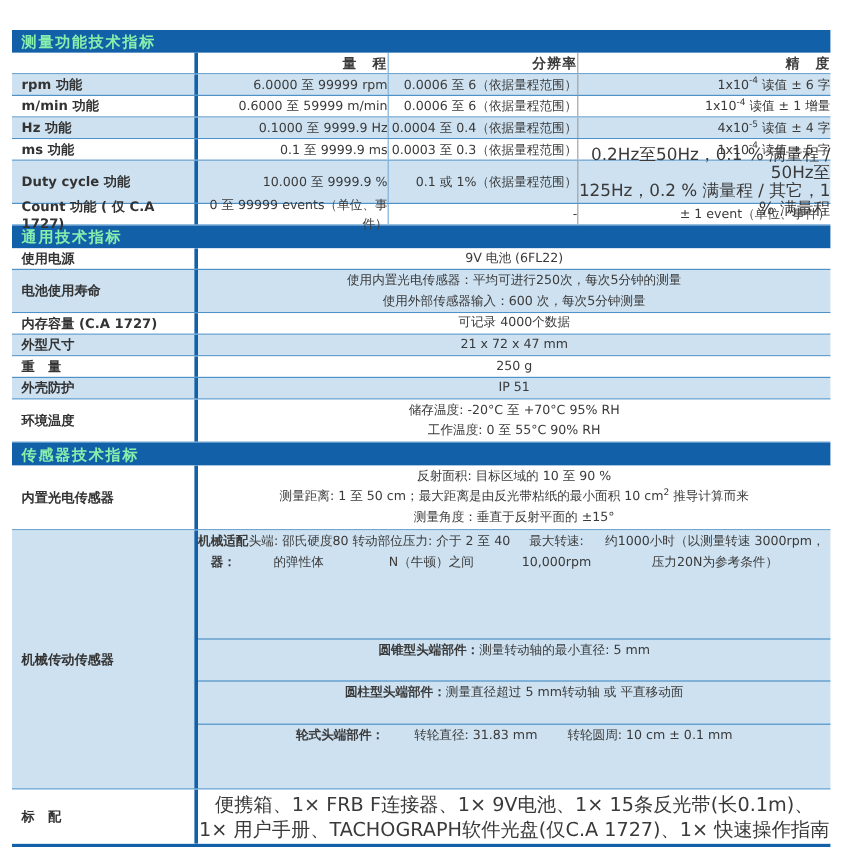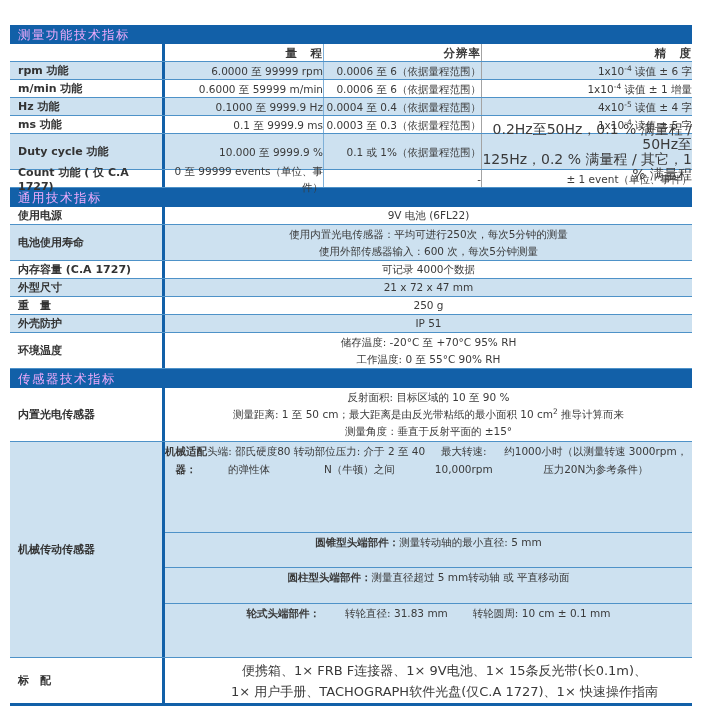--- a/index.html
+++ b/index.html
@@ -2,21 +2,21 @@
 <html><head>
 <meta charset="utf-8">
 <style>
   * { box-sizing: border-box; margin: 0; padding: 0; }
   html, body { width: 716px; height: 706px; background: #ffffff; }
   body { font-family: "DejaVu Sans", sans-serif; color: #3a3a3a; }
   .sheet { padding: 25px 0 0 10px; }
   .tbl { width: 682px; border-bottom: 3px solid #1260a8; }
 
   .section-bar {
-    background: #1260a8; color: #f0abfc; font-weight: normal;
+    background: #1260a8; color: #86efac; font-weight: bold;
     font-size: 12.5px; height: 19px; line-height: 19px;
     padding-left: 8px; letter-spacing: 1.5px;
   }
 
   .row { display: flex; align-items: stretch; border-bottom: 1px solid #4e92c8; background:#ffffff; }
   .row.alt { background: #cde1f0; }
   .row.last { border-bottom: none; }
 
   .label-cell {
     width: 152px; flex: none; display: flex; align-items: center;
@@ -45,21 +45,21 @@
   .small2 { font-size: 14px; line-height: 15px; }
 
   sup { vertical-align: super; font-size: 7.5px; line-height: 0; }
 
   .mech-area { flex: 1; display: flex; flex-direction: column; font-size: 10.5px; text-align: center; }
   .mech-block { display: flex; flex-direction: row; justify-content: center; }
   .mech-block .ln { line-height: 18px; }
   .mech-block .bh { line-height: 18px; font-weight: bold; }
   .mech-block + .mech-block { border-top: 1px solid #4e92c8; }
 
-  .acc-lines { line-height: 21px; font-size: 13px; padding-left: 32px; }
+  .acc-lines { line-height: 21px; font-size: 16px; }
 </style>
 </head>
 <body>
 
 <div class="sheet">
   <div class="tbl">
 
     <div class="section-bar">测量功能技术指标</div>
 
     <div class="row head-row h18">

